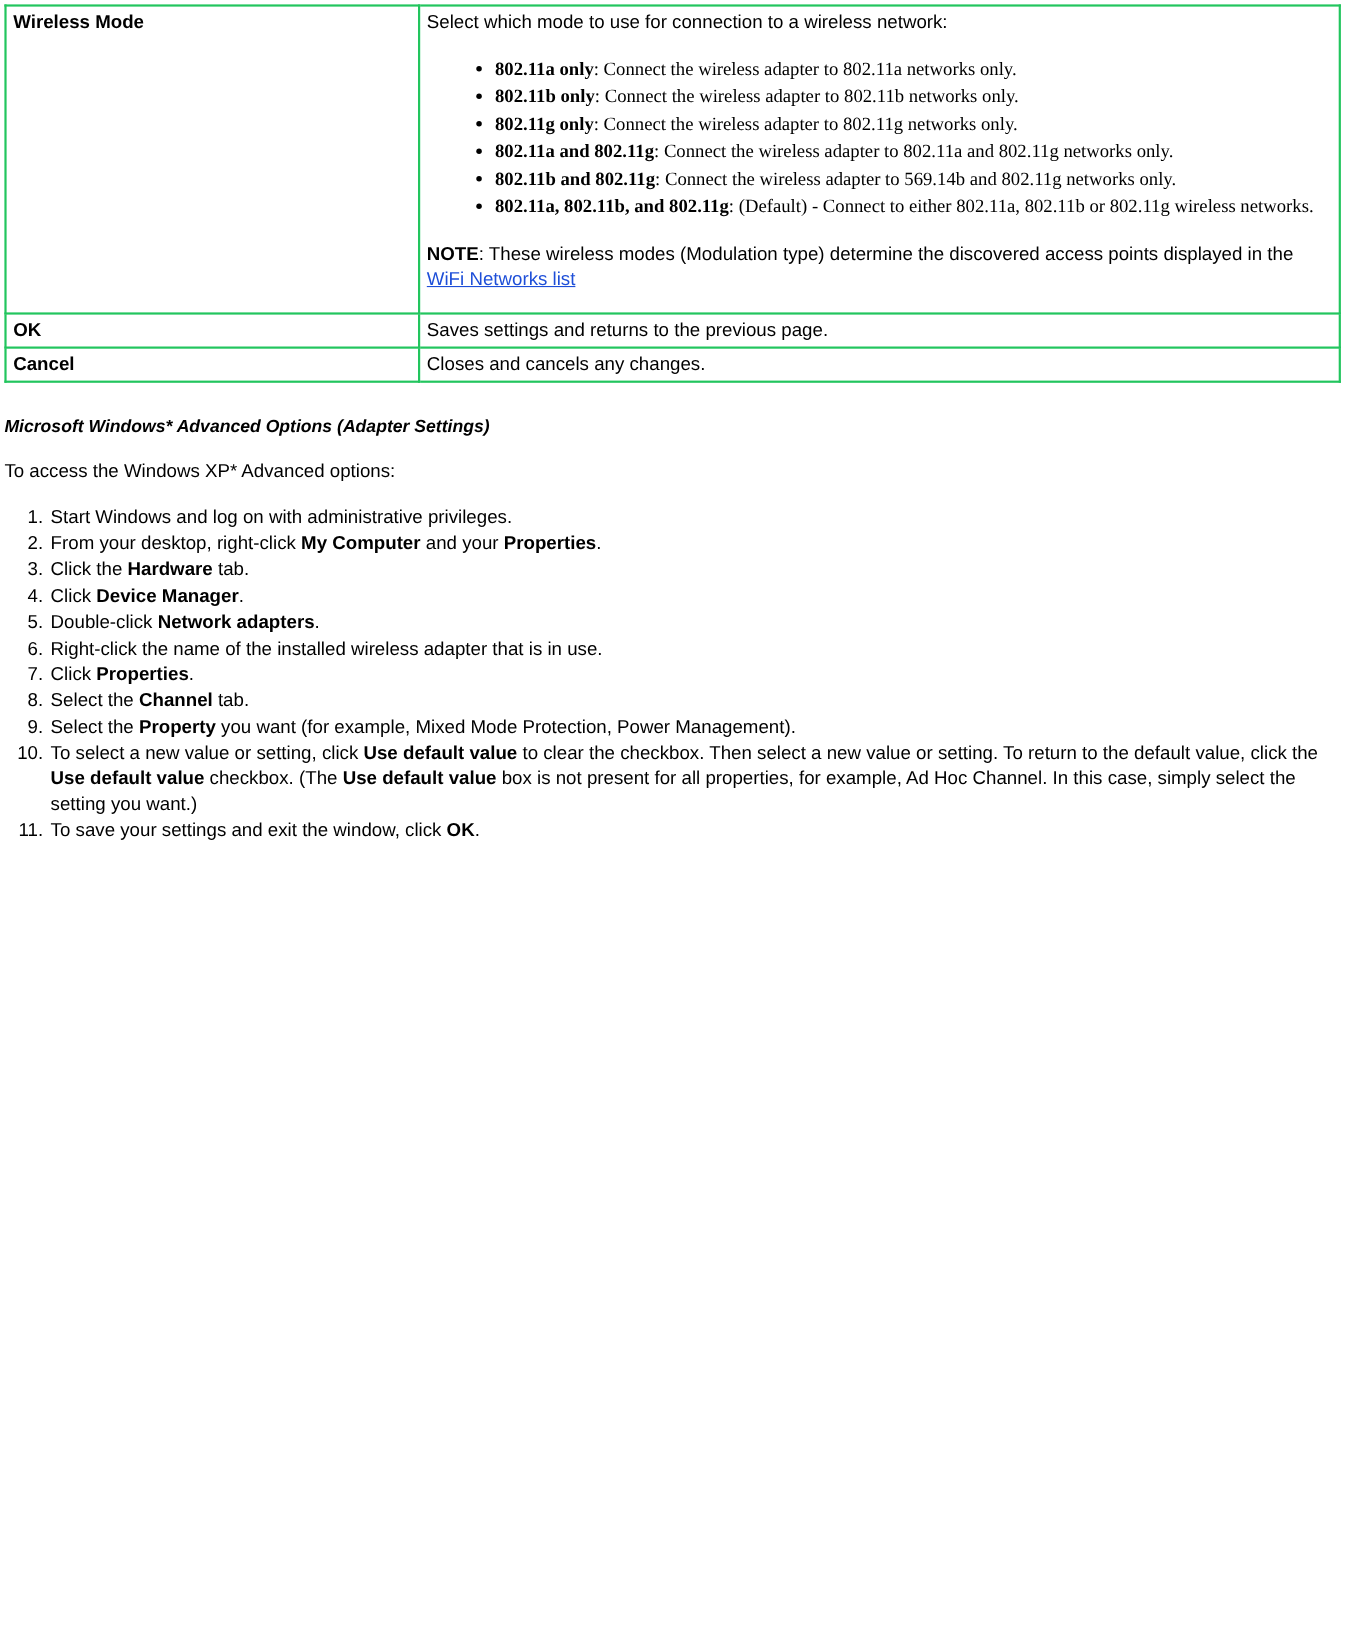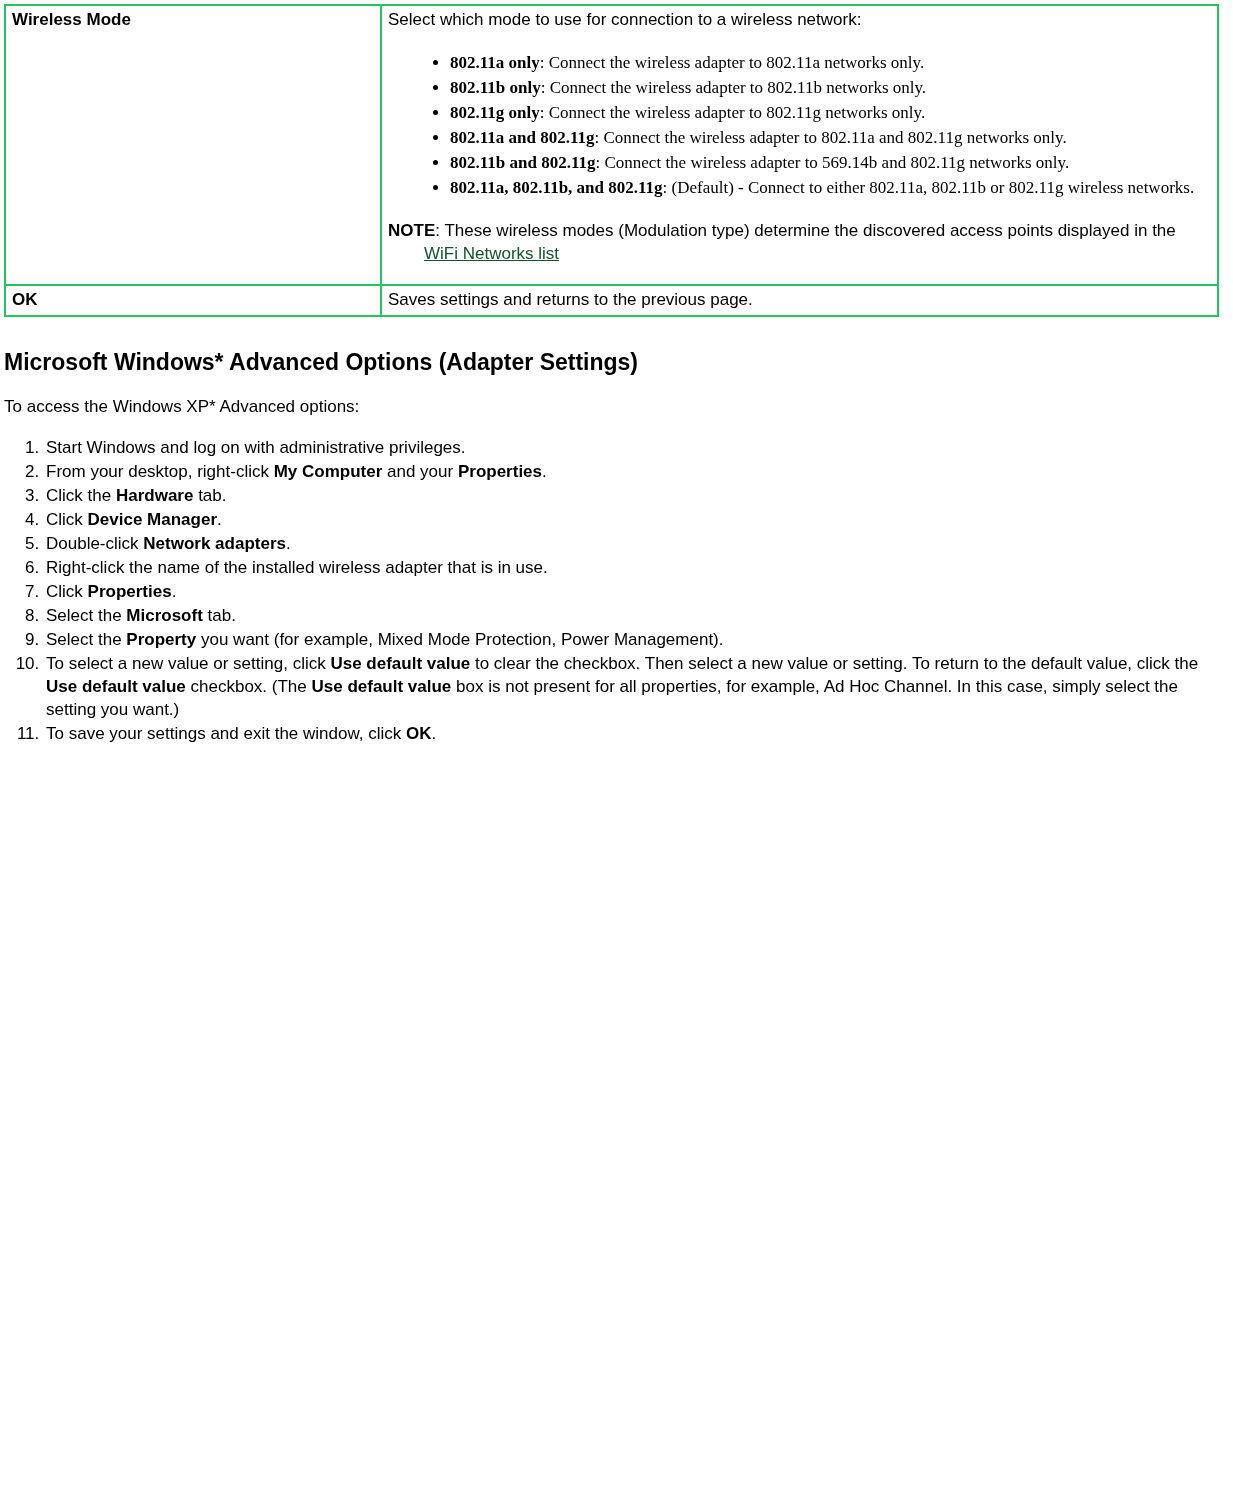--- a/index.html
+++ b/index.html
@@ -31,28 +31,28 @@
   ul.bullets {
     list-style-type: disc;
     padding-left: 62px;
     margin: 20px 0 20px 0;
   }
   ul.bullets li {
     margin-bottom: 2px;
     font-family: Liberation Serif, serif;
   }
   a.link {
-    color: #14532d;
+    color: #1d4ed8;
     text-decoration: underline;
-    margin-left: 36px;
   }
   h3.section {
-    font-size: 23px;
+    font-size: 16px;
     font-weight: bold;
     margin: 24px 0 18px 0;
+    font-style: italic;
   }
   p.lead {
     margin: 0 0 18px 0;
   }
   ol.steps {
     padding-left: 40px;
     margin: 0;
   }
   ol.steps li {
     margin-bottom: 1px;
@@ -84,32 +84,36 @@
       </ul>
       <div class="note-block">
         <span class="bold">NOTE</span><span>: These wireless modes (Modulation type) determine the discovered access points displayed in the </span><a href="#" class="link">WiFi Networks list</a>
       </div>
     </td>
   </tr>
   <tr>
     <td class="col-left"><span class="bold">OK</span></td>
     <td class="col-right"><span>Saves settings and returns to the previous page.</span></td>
   </tr>
+  <tr>
+    <td class="col-left"><span class="bold">Cancel</span></td>
+    <td class="col-right"><span>Closes and cancels any changes.</span></td>
+  </tr>
 </tbody>
   </table>
 
 <h3 class="section">Microsoft Windows* Advanced Options (Adapter Settings)</h3>
 
 <p class="lead">To access the Windows XP* Advanced options:</p>
 
 <ol class="steps">
   <li><span>Start Windows and log on with administrative privileges.</span></li>
   <li><span>From your desktop, right-click </span><span class="bold">My Computer</span><span> and your </span><span class="bold">Properties</span><span>.</span></li>
   <li><span>Click the </span><span class="bold">Hardware</span><span> tab.</span></li>
   <li><span>Click </span><span class="bold">Device Manager</span><span>.</span></li>
   <li><span>Double-click </span><span class="bold">Network adapters</span><span>.</span></li>
   <li><span>Right-click the name of the installed wireless adapter that is in use.</span></li>
   <li><span>Click </span><span class="bold">Properties</span><span>.</span></li>
-  <li><span>Select the </span><span class="bold">Microsoft</span><span> tab.</span></li>
+  <li><span>Select the </span><span class="bold">Channel</span><span> tab.</span></li>
   <li><span>Select the </span><span class="bold">Property</span><span> you want (for example, Mixed Mode Protection, Power Management).</span></li>
   <li><span>To select a new value or setting, click </span><span class="bold">Use default value</span><span> to clear the checkbox. Then select a new value or setting. To return to the default value, click the </span><span class="bold">Use default value</span><span> checkbox. (The </span><span class="bold">Use default value</span><span> box is not present for all properties, for example, Ad Hoc Channel. In this case, simply select the setting you want.)</span></li>
   <li><span>To save your settings and exit the window, click </span><span class="bold">OK</span><span>.</span></li>
 </ol>
 
 </body></html>

